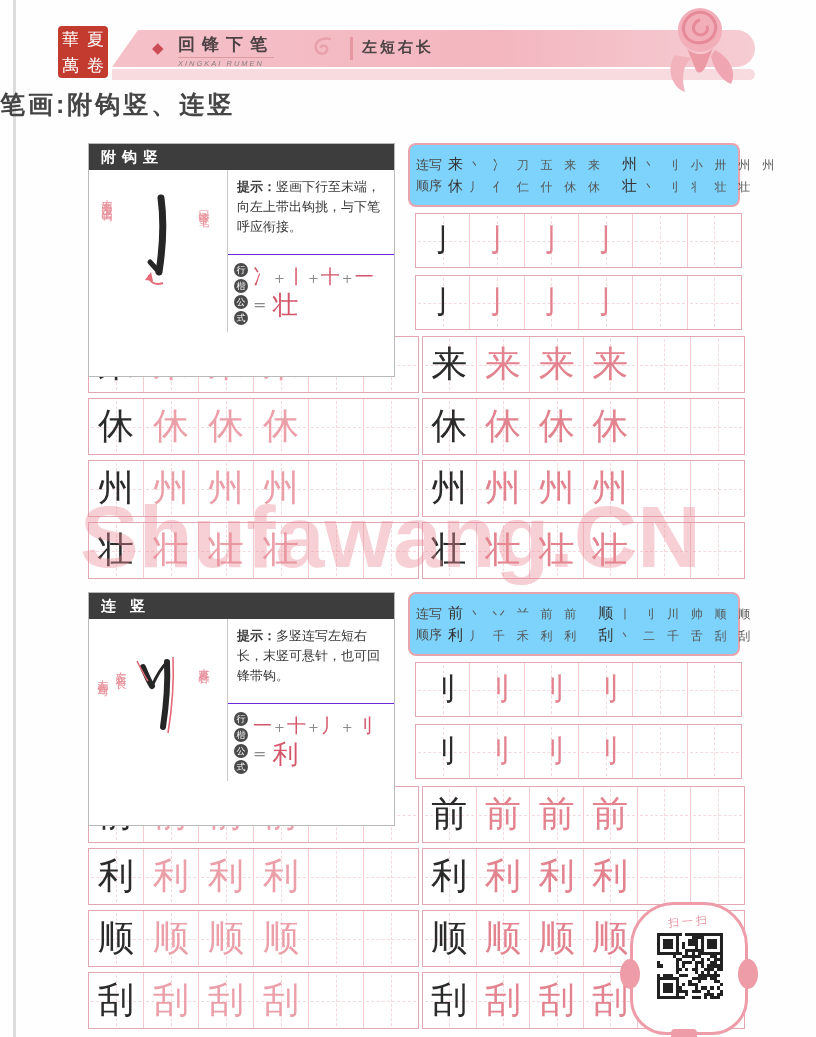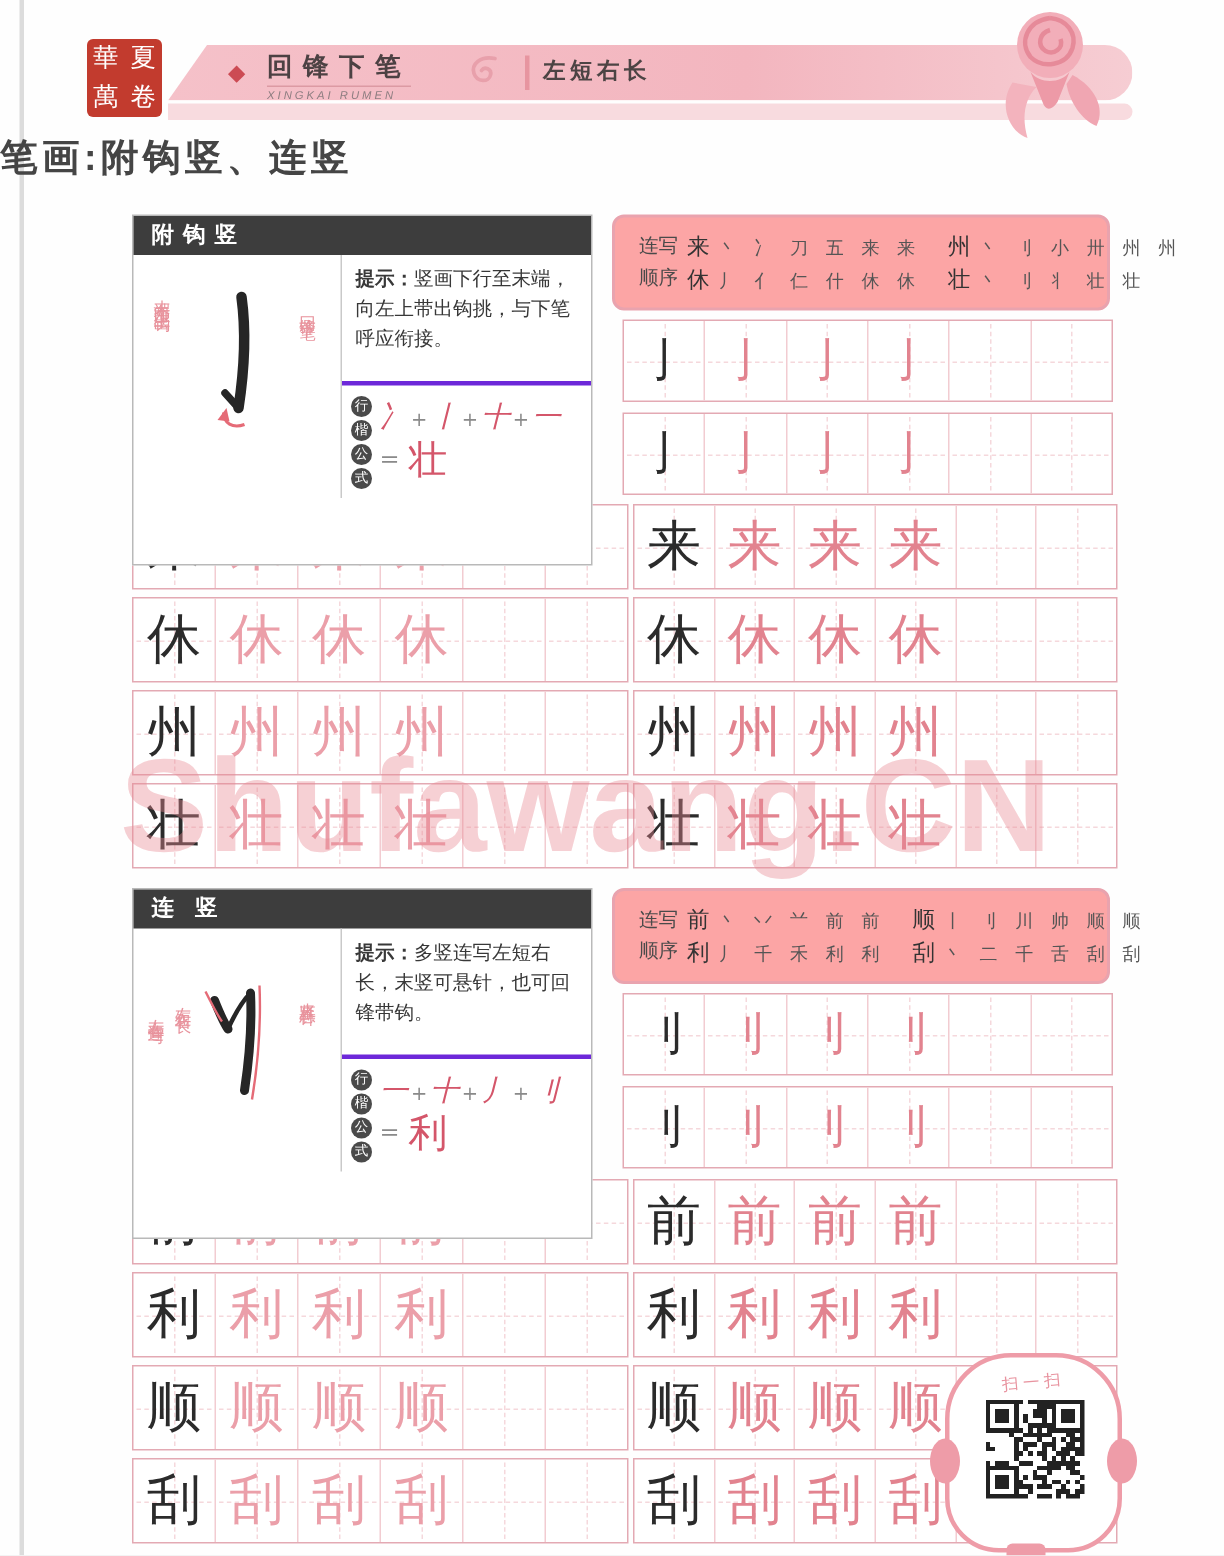--- a/index.html
+++ b/index.html
@@ -34,36 +34,36 @@
   .info-box{position:absolute;left:88px;width:307px;height:234px;border:1px solid #b9b9b9;
             background:#fff;box-sizing:border-box;z-index:3;}
   .info-head{height:26px;background:#3d3d3d;color:#fff;font-size:15px;font-weight:bold;
              line-height:26px;padding-left:12px;letter-spacing:6px;}
   .info-body{display:flex;height:162px;}
   .diag-pane{width:138px;border-right:1px solid #c9c9c9;position:relative;flex:none;}
   .lbl{position:absolute;writing-mode:vertical-rl;text-orientation:upright;color:#e8929c;
        font-size:11px;letter-spacing:2px;line-height:1;}
   .hint-pane{flex:1;display:flex;flex-direction:column;}
   .hint{padding:7px 9px 5px 9px;font-family:"DejaVu Serif","Liberation Serif",serif;
-        font-size:13px;line-height:1.55;color:#383838;border-bottom:3px solid #6d28d9;min-height:72px;}
+        font-size:13px;line-height:1.55;color:#383838;border-bottom:1px solid #6d28d9;min-height:72px;}
   .hint b{font-weight:bold;}
   .formula{flex:1;display:flex;align-items:center;gap:5px;padding:4px 4px 4px 6px;}
   .circles{display:flex;flex-direction:column;gap:2px;flex:none;}
   .circles span{width:14px;height:14px;border-radius:50%;background:#4a4a4a;color:#fff;
                 font-size:9px;line-height:14px;text-align:center;font-family:"DejaVu Serif",serif;}
   .f-content{font-family:"DejaVu Serif",serif;color:#d4566a;}
-  .f-line1{font-size:19px;white-space:nowrap;font-style:italic;}
+  .f-line1{font-size:19px;white-space:nowrap;}
   .f-line1 .plus{color:#8a8a8a;font-size:13px;margin:0 2px;}
   .f-line2{font-size:26px;margin-top:-2px;}
   .f-line2 .f-eq{color:#8a8a8a;font-size:16px;margin-right:6px;vertical-align:4px;}
 
   
   .lx-box{position:absolute;left:408px;width:332px;height:64px;border:2px solid #e9a3ae;
-          border-radius:8px;background:#fca5a5;box-sizing:border-box;display:flex;
-          align-items:center;padding:3px 16px;z-index:3;}
+          border-radius:8px;background:#7dd3fc;box-sizing:border-box;display:flex;
+          align-items:center;padding:3px 6px;z-index:3;}
   .lx-label{width:32px;flex:none;font-size:13px;color:#4a4a4a;font-family:"DejaVu Serif",serif;
             line-height:1.65;}
   .lx-rows{flex:1;display:flex;flex-direction:column;gap:3px;}
   .lx-row{display:flex;gap:18px;}
   .lx-group{display:flex;align-items:baseline;gap:6px;font-family:"DejaVu Serif",serif;}
   .lx-lead{font-size:15px;color:#333;}
   .lx-steps{font-size:12px;color:#555;letter-spacing:4px;white-space:nowrap;}
 
   
   .cellrow{position:absolute;display:flex;border:1px solid #e3a9b3;background:#fff;

